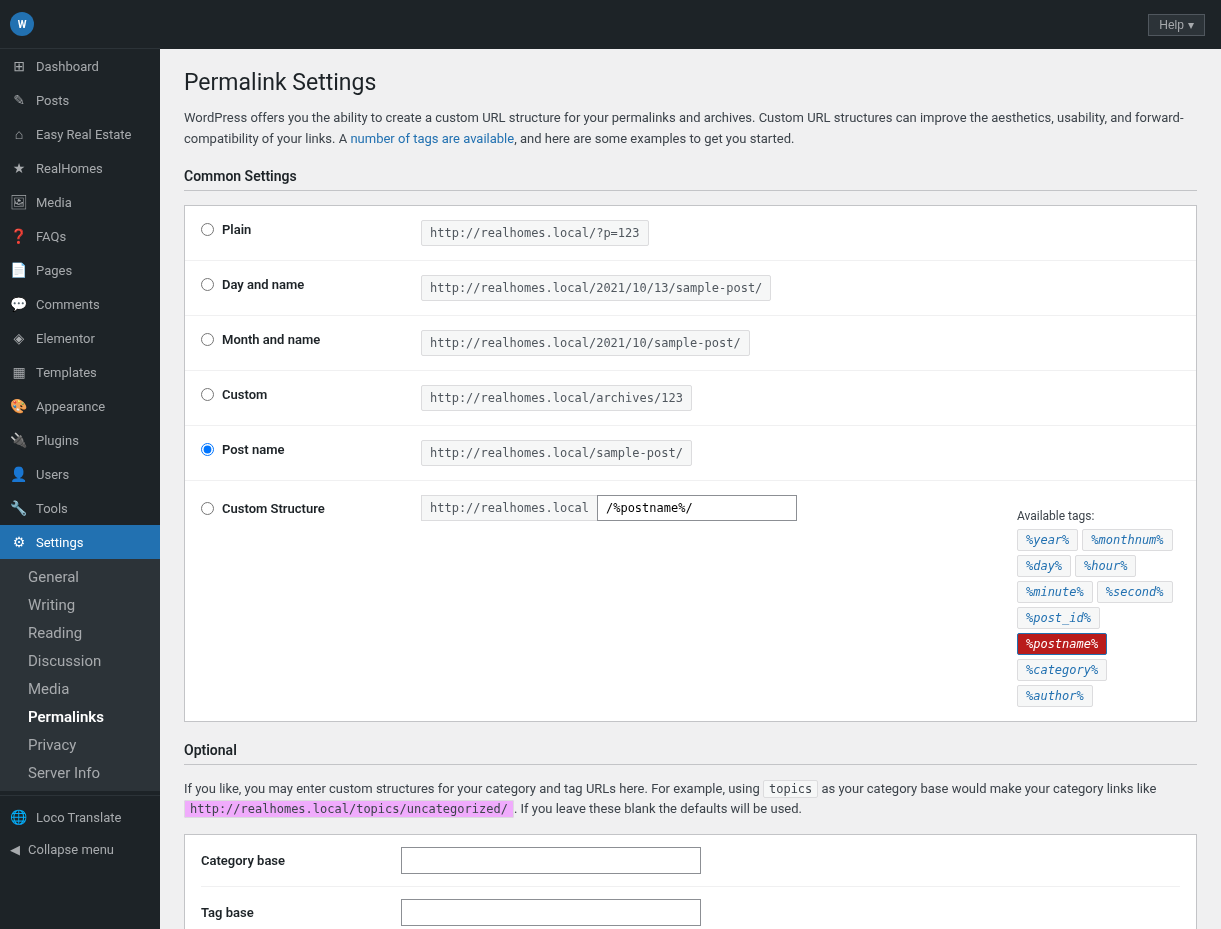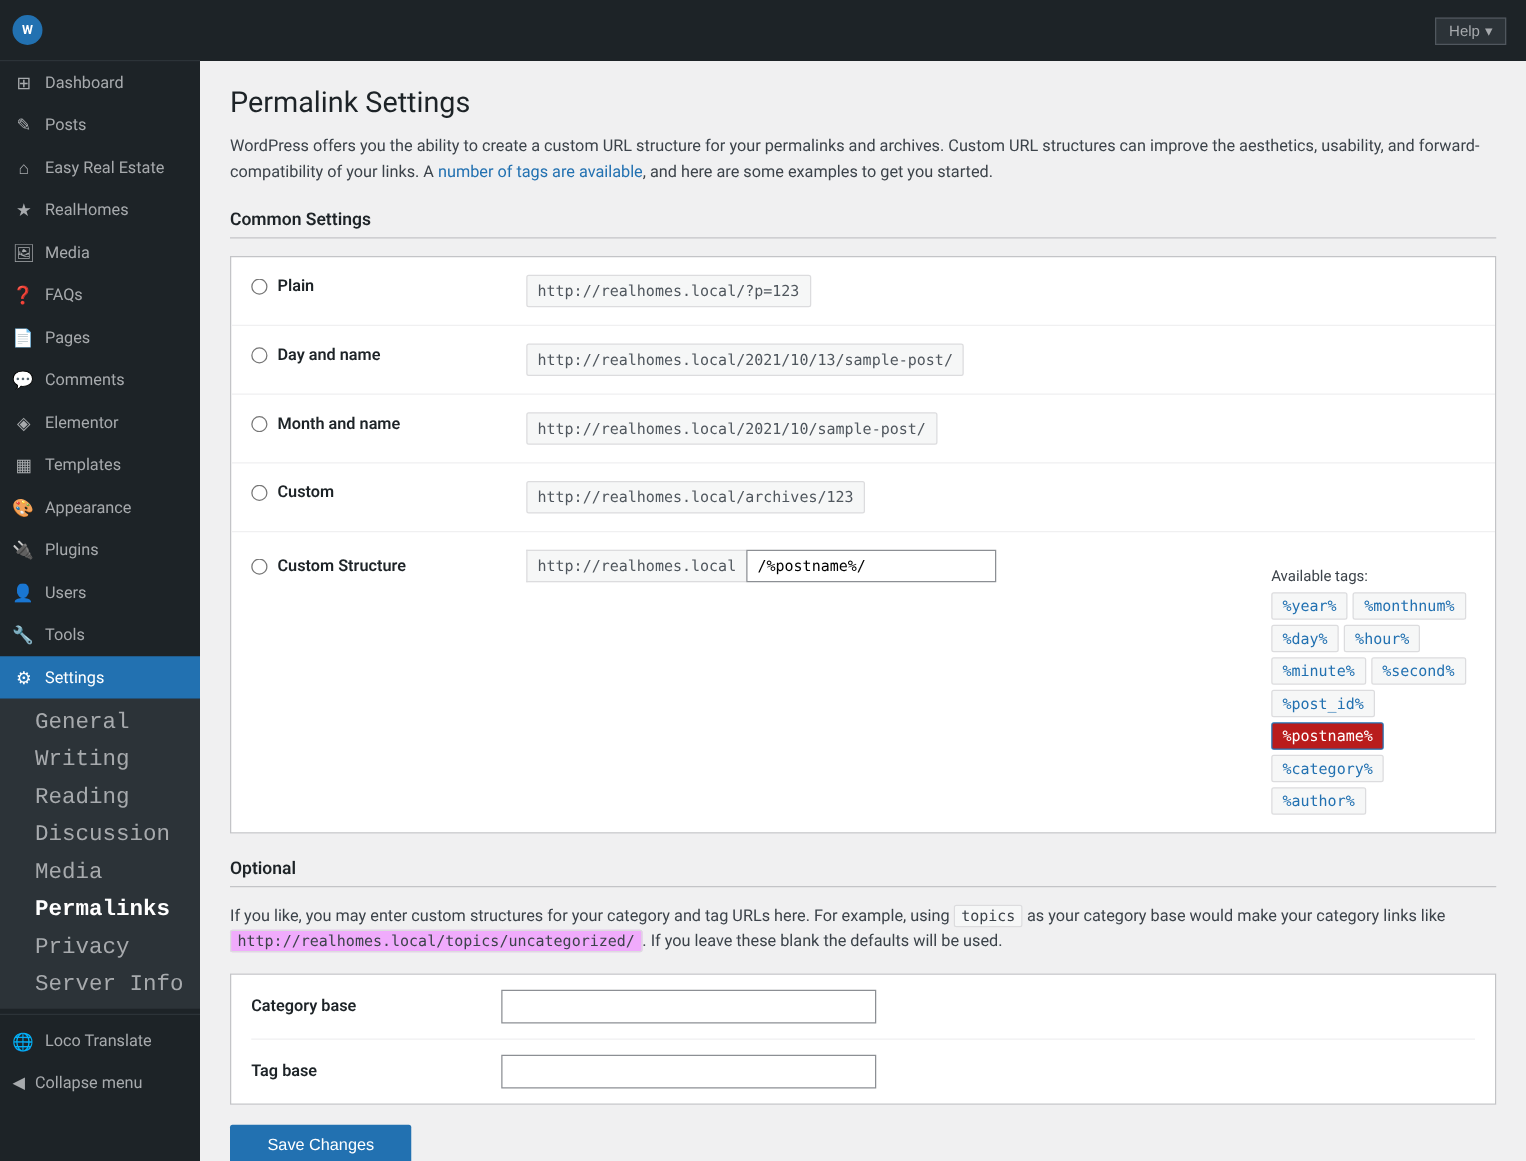--- a/index.html
+++ b/index.html
@@ -7,21 +7,21 @@
 
     
     #sidebar { width: 160px; background: #1d2327; color: #a7aaad; display: flex; flex-direction: column; overflow-y: auto; flex-shrink: 0; }
     .sidebar-logo { background: #1d2327; padding: 12px 10px; display: flex; align-items: center; gap: 8px; border-bottom: 1px solid #2c3338; }
     .sidebar-logo-icon { width: 24px; height: 24px; background: #2271b1; border-radius: 50%; display: flex; align-items: center; justify-content: center; color: white; font-size: 10px; font-weight: bold; flex-shrink: 0; }
     .sidebar-nav { flex: 1; }
     .sidebar-item { display: flex; align-items: center; gap: 8px; padding: 8px 10px; cursor: pointer; color: #a7aaad; text-decoration: none; font-size: 13px; }
     .sidebar-item.active-parent { background: #2c3338; color: #fff; }
     .sidebar-item-icon { width: 18px; height: 18px; display: flex; align-items: center; justify-content: center; flex-shrink: 0; font-size: 14px; }
     .sidebar-submenu { background: #2c3338; padding: 4px 0; }
-    .submenu-item { display: flex; align-items: center; padding: 5px 10px 5px 28px; color: #a7aaad; cursor: pointer; font-size: 18px; font-family: Liberation Mono, monospace; }
+    .submenu-item { display: flex; align-items: center; padding: 5px 10px 5px 28px; color: #a7aaad; cursor: pointer; font-size: 15px; }
     .submenu-item.active { color: #fff; font-weight: 600; }
     .sidebar-divider { height: 1px; background: #2c3338; margin: 4px 0; }
     .collapse-item { display: flex; align-items: center; gap: 8px; padding: 8px 10px; cursor: pointer; color: #a7aaad; font-size: 13px; }
 
     
     #main { flex: 1; display: flex; flex-direction: column; overflow: hidden; }
     #topbar { background: #1d2327; height: 49px; display: flex; align-items: center; justify-content: flex-end; padding: 0 16px; }
     .help-btn { background: #2c3338; color: #a7aaad; border: 1px solid #50575e; padding: 3px 10px; font-size: 12px; cursor: pointer; display: flex; align-items: center; gap: 4px; }
 
     #content { flex: 1; overflow-y: auto; background: #f0f0f1; padding: 20px 24px; }
@@ -36,21 +36,21 @@
     .settings-label { width: 220px; flex-shrink: 0; display: flex; align-items: center; gap: 8px; font-weight: 600; color: #1d2327; padding-top: 2px; }
     .settings-label input[type="radio"] { margin: 0; cursor: pointer; }
     .settings-value { flex: 1; }
     .url-display { background: #f6f7f7; border: 1px solid #dcdcde; padding: 5px 8px; font-size: 12px; color: #50575e; font-family: monospace; display: inline-block; border-radius: 2px; }
     .url-split { display: flex; align-items: center; gap: 0; }
     .url-base { background: #f6f7f7; border: 1px solid #dcdcde; border-right: none; padding: 5px 8px; font-size: 12px; color: #50575e; font-family: monospace; display: inline-block; }
     .url-input { border: 1px solid #8c8f94; padding: 5px 8px; font-size: 12px; font-family: monospace; outline: none; min-width: 200px; }
 
     .available-tags-label { color: #3c434a; font-size: 12px; margin: 8px 0 6px; }
     .tags-container { display: flex; flex-wrap: wrap; gap: 4px; }
-    .tag-btn { background: #f6f7f7; border: 1px solid #dcdcde; color: #2271b1; padding: 3px 8px; font-size: 12px; font-family: monospace; cursor: pointer; border-radius: 2px; }
+    .tag-btn { background: #f6f7f7; border: 1px solid #dcdcde; color: #2271b1; padding: 3px 8px; font-size: 12px; font-family: monospace; cursor: pointer; border-radius: 2px; font-style: italic; }
     .tag-btn.active { background: #b91c1c; color: #fff; border-color: #2271b1; }
 
     .optional-section { margin-top: 8px; }
     .optional-text { color: #3c434a; font-size: 13px; line-height: 1.6; margin-bottom: 6px; }
     .optional-text .code-tag { background: #f6f7f7; border: 1px solid #dcdcde; padding: 1px 5px; font-family: monospace; font-size: 12px; border-radius: 2px; }
     .optional-text .url-code { background: #f0abfc; border: 1px solid #dcdcde; padding: 1px 5px; font-family: monospace; font-size: 12px; border-radius: 2px; }
 
     .field-row { display: flex; align-items: center; padding: 12px 0; border-bottom: 1px solid #f0f0f1; }
     .field-label { width: 200px; flex-shrink: 0; font-weight: 600; color: #1d2327; font-size: 13px; }
     .field-input { border: 1px solid #8c8f94; padding: 5px 8px; font-size: 13px; outline: none; width: 300px; }
@@ -221,20 +221,29 @@
       <div class="settings-row">
         <div class="settings-label">
           <input type="radio" name="permalink" style="">
           <span>Custom</span>
         </div>
         <div class="settings-value">
           <span class="url-display">http://realhomes.local/archives/123</span>
         </div>
       </div>
 
+      <div class="settings-row">
+        <div class="settings-label">
+          <input type="radio" name="permalink" checked="" style="">
+          <span>Post name</span>
+        </div>
+        <div class="settings-value">
+          <span class="url-display">http://realhomes.local/sample-post/</span>
+        </div>
+      </div>
 
       <div class="settings-row" style="flex-direction:row; align-items:flex-start;">
         <div style="display:flex; align-items:center; width:100%;">
           <div class="settings-label">
             <input type="radio" name="permalink" style="">
             <span>Custom Structure</span>
           </div>
           <div class="settings-value">
             <div class="url-split">
               <span class="url-base">http://realhomes.local</span>

